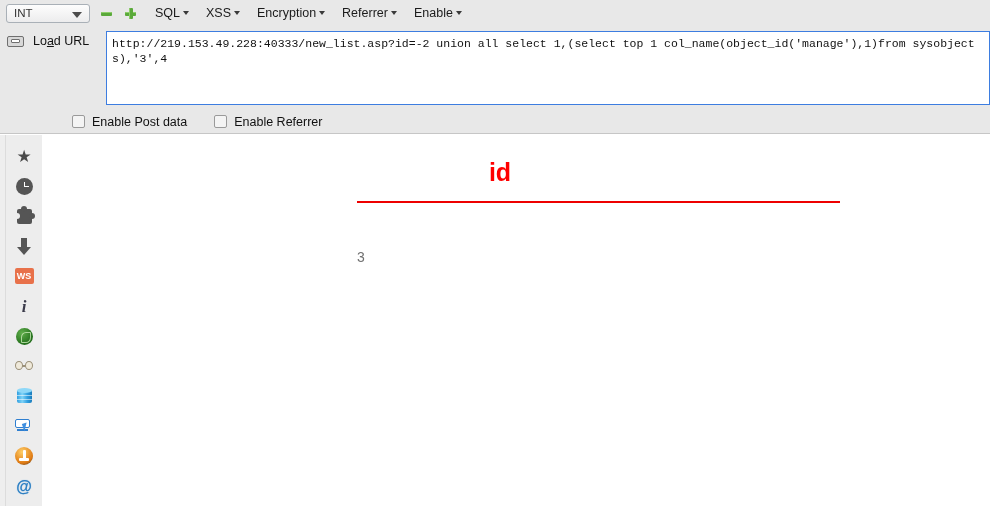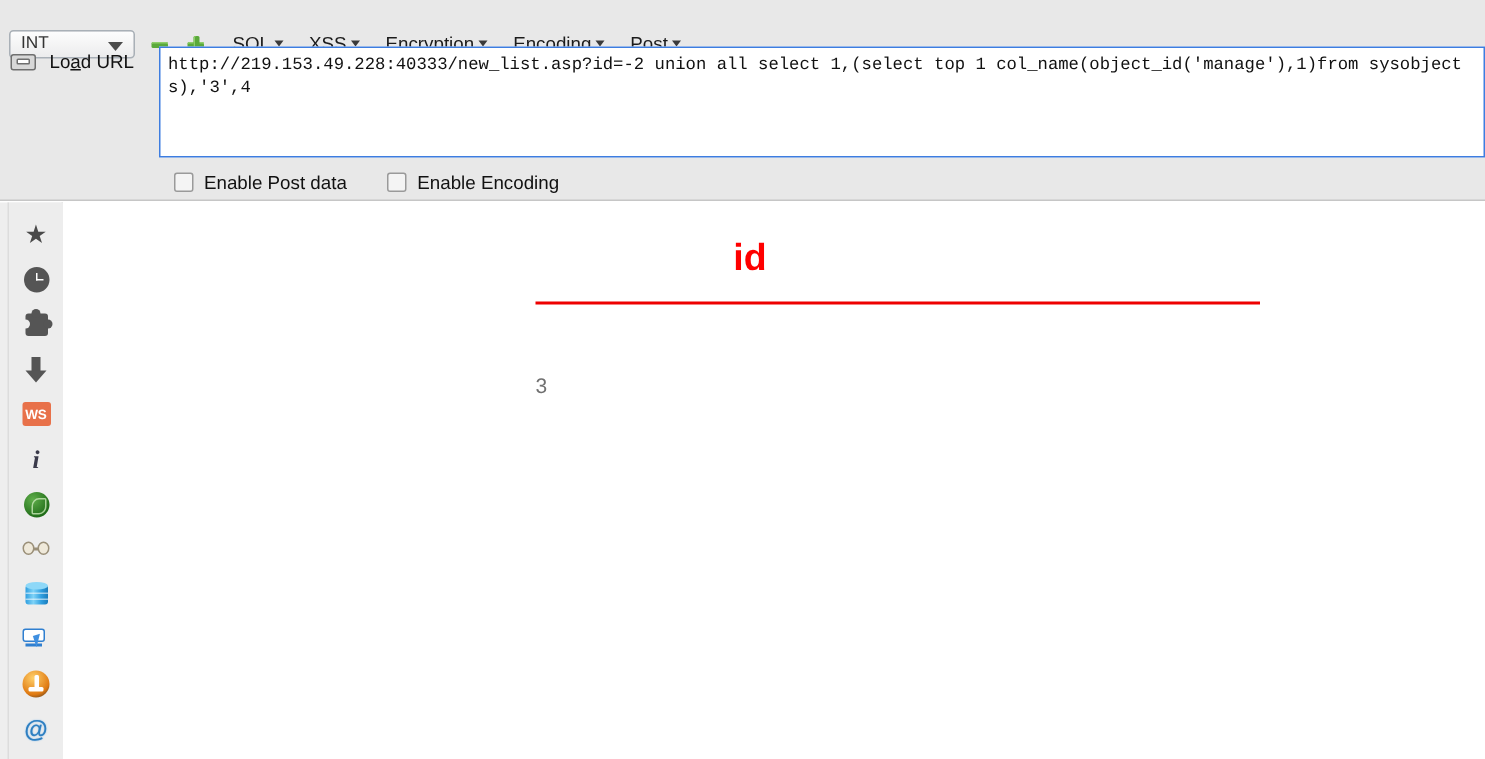--- a/index.html
+++ b/index.html
@@ -17,21 +17,21 @@
   
   #hackbar {
     position: absolute; left: 0; top: 0;
     width: 990px; height: 134px;
     background: #e8e8e8;
     border-bottom: 1px solid #c6c6c6;
   }
 
   
   #menubar {
-    position: absolute; left: 0; top: 16px;
+    position: absolute; left: 0; top: 0;
     width: 990px; height: 26px;
     background: #e8e8e8;
     display: flex; align-items: center;
   }
 
   .type-select {
     margin-left: 6px;
     width: 84px; height: 19px;
     background: linear-gradient(#fdfdfd, #ececed);
     border: 1px solid #a9b0b7;
@@ -170,21 +170,21 @@
     width: 100%; height: 100%;
     background: transparent;
     overflow: hidden;
   }
 
   
   #checkrow {
     position: absolute; left: 0; top: 110px;
     width: 990px; height: 23px;
     display: flex; align-items: center;
-    padding-left: 116px;
+    padding-left: 72px;
   }
   .cbx-wrap { display: flex; align-items: center; cursor: pointer; margin-right: 27px; }
   .cbx {
     width: 13px; height: 13px;
     background: #f4f4f4;
     border: 1px solid #9a9a9a;
     border-radius: 2px;
   }
   .cbx-label { margin-left: 7px; font-size: 12.5px; color: #111; white-space: nowrap; }
 
@@ -421,24 +421,24 @@
       <div class="menu-item">
         <span>SQL</span><span class="mcaret"></span>
       </div>
       <div class="menu-item">
         <span>XSS</span><span class="mcaret"></span>
       </div>
       <div class="menu-item">
         <span>Encryption</span><span class="mcaret"></span>
       </div>
       <div class="menu-item">
-        <span>Encoding</span><span class="mcaret"></span>
+        <span>Referrer</span><span class="mcaret"></span>
       </div>
       <div class="menu-item">
-        <span>Post</span><span class="mcaret"></span>
+        <span>Enable</span><span class="mcaret"></span>
       </div>
     </div>
 
     <div id="actions">
 
       <div class="act-row">
         <span class="icn icn-load">
           <span class="body"></span>
             <span class="slot"></span>
         </span>
@@ -452,21 +452,21 @@
       <div id="url-text">http://219.153.49.228:40333/new_list.asp?id=-2 union all select 1,(select top 1 col_name(object_id('manage'),1)from sysobjects),'3',4</div>
     </div>
 
     <div id="checkrow">
       <label class="cbx-wrap">
         <span class="cbx"></span>
         <span class="cbx-label">Enable Post data</span>
       </label>
       <label class="cbx-wrap">
         <span class="cbx"></span>
-        <span class="cbx-label">Enable Encoding</span>
+        <span class="cbx-label">Enable Referrer</span>
       </label>
     </div>
   </div>
 
   <div id="sidebar">
     <div id="sidebar-inner">
 
       <div class="side-btn">
         <span class="si si-star">★</span>
       </div>

